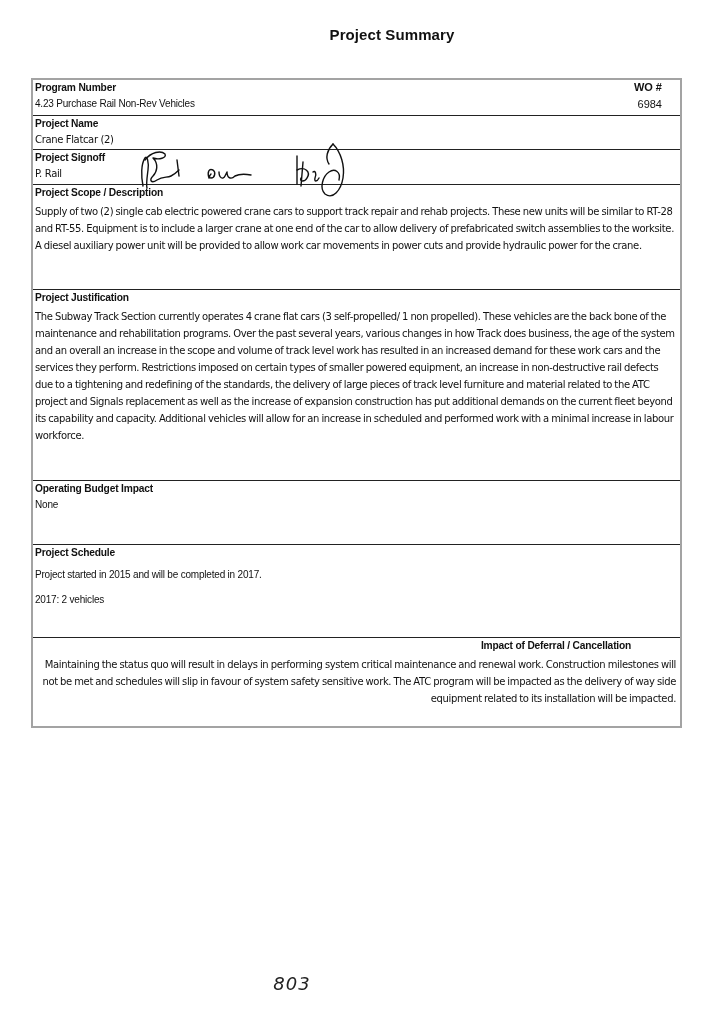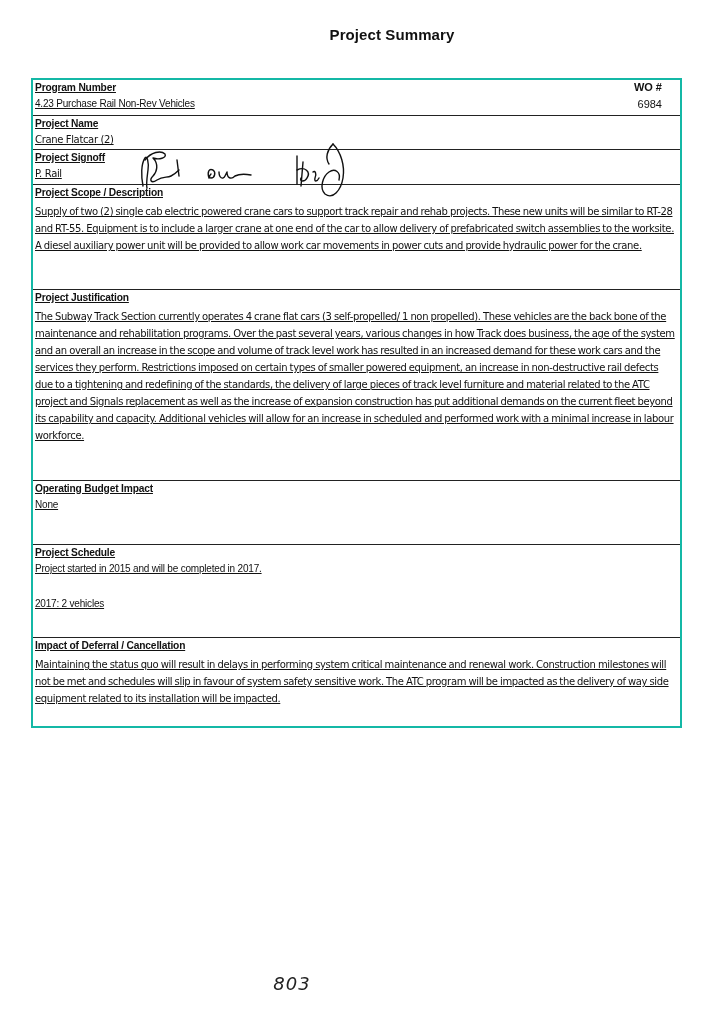--- a/index.html
+++ b/index.html
@@ -25,33 +25,33 @@
       font-weight: bold;
       font-size: 15px;
       letter-spacing: 0.1px;
       padding-left: 36px;
     }
     .form-table {
       position: absolute;
       left: 31px;
       top: 78px;
       width: 647px;
-      border: 2px solid #14b8a6;
+      border: 2px solid #a3a3a3;
       box-sizing: content-box;
-      text-decoration: underline;
     }
     .section {
       position: relative;
       border-bottom: 1.5px solid #222;
       box-sizing: border-box;
       padding-left: 2px;
       padding-right: 4px;
     }
     .section:last-child {
       border-bottom: none;
+      text-align: right;
     }
     .label {
       font-family: "Liberation Sans", sans-serif;
       font-weight: bold;
       font-size: 11px;
       line-height: 15px;
       letter-spacing: -0.2px;
       transform: scaleX(0.93);
       transform-origin: left center;
       white-space: nowrap;
@@ -106,21 +106,21 @@
 
     .signature {
       position: absolute;
       left: 104px;
       top: -8px;
       width: 230px;
       height: 58px;
       pointer-events: none;
     }
     .schedule-line2 {
-      margin-top: 18px;
+      margin-top: 8px;
     }
     .page-number {
       position: absolute;
       top: 973px;
       left: 8px;
       width: 568px;
       text-align: center;
       font-family: "DejaVu Sans", sans-serif;
       font-size: 18px;
       color: #222;
@@ -182,21 +182,21 @@
     <div class="value-body">The Subway Track Section currently operates 4 crane flat cars (3 self-propelled/ 1 non propelled). These vehicles are the back bone of the maintenance and rehabilitation programs. Over the past several years, various changes in how Track does business, the age of the system and an overall an increase in the scope and volume of track level work has resulted in an increased demand for these work cars and the services they perform. Restrictions imposed on certain types of smaller powered equipment, an increase in non-destructive rail defects due to a tightening and redefining of the standards, the delivery of large pieces of track level furniture and material related to the ATC project and Signals replacement as well as the increase of expansion construction has put additional demands on the current fleet beyond its capability and capacity. Additional vehicles will allow for an increase in scheduled and performed work with a minimal increase in labour workforce.</div>
   </div>
 
   <div class="section sec-budget">
     <div class="label">Operating Budget Impact</div>
     <div class="value-sans">None</div>
   </div>
 
   <div class="section sec-schedule">
     <div class="label">Project Schedule</div>
-    <div class="value-sans" style="margin-top:0;">Project started in 2015 and will be completed in 2017.</div>
+    <div class="value-sans" style="margin-top:6px;">Project started in 2015 and will be completed in 2017.</div>
     <div class="value-sans schedule-line2">2017:  2 vehicles</div>
   </div>
 
   <div class="section sec-deferral">
     <div class="label">Impact of Deferral / Cancellation</div>
     <div class="value-body">Maintaining the status quo will result in delays in performing system critical maintenance and renewal work. Construction milestones will not be met and schedules will slip in favour of system safety sensitive work. The ATC program will be impacted as the delivery of way side equipment related to its installation will be impacted.</div>
   </div>
 
 </div>
 

